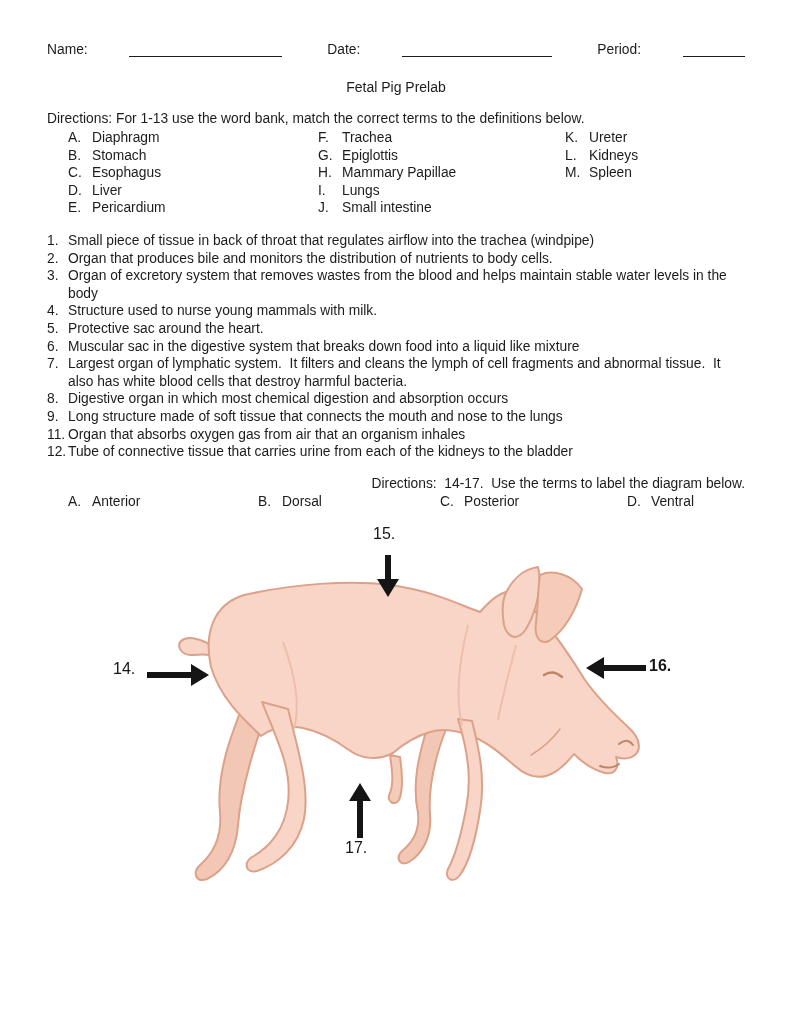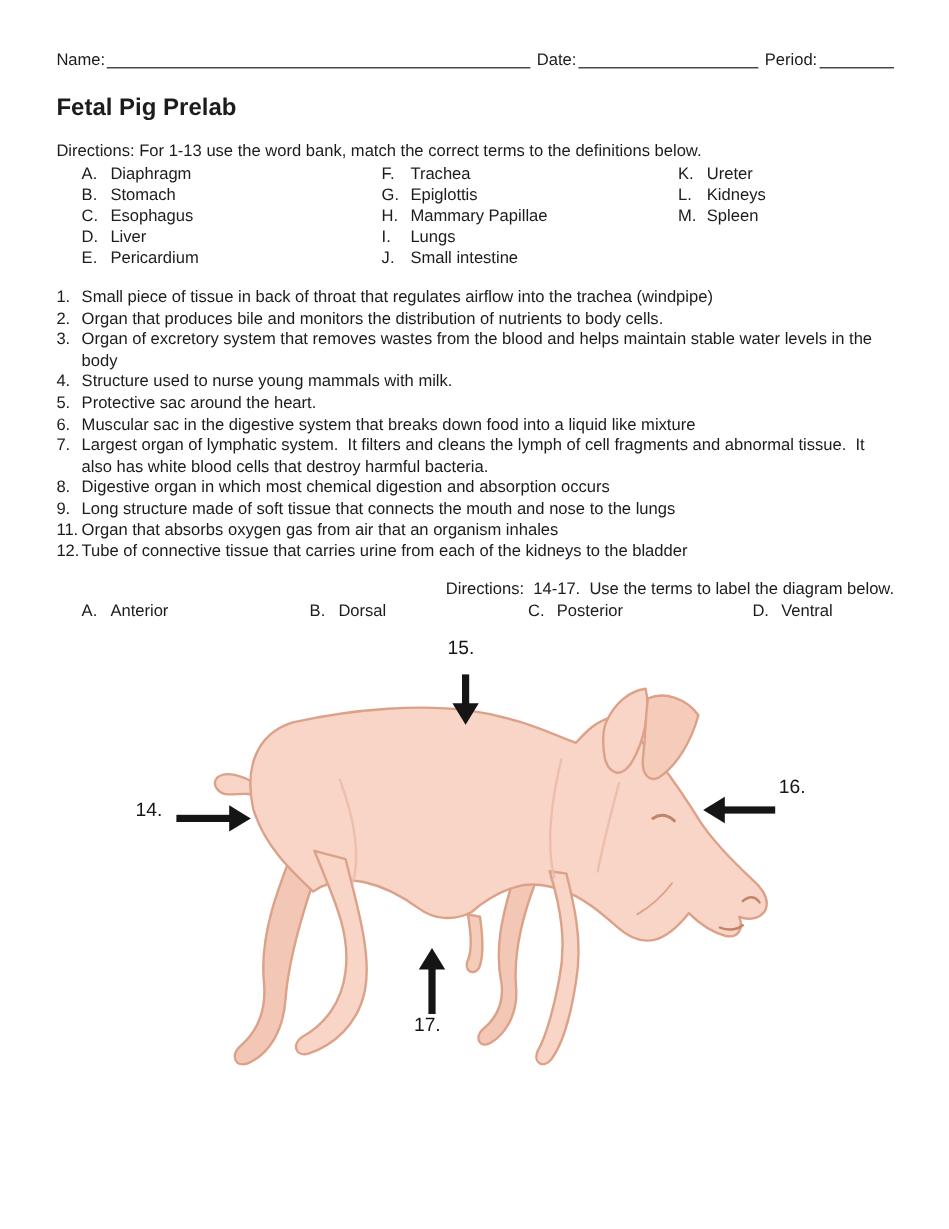--- a/index.html
+++ b/index.html
@@ -5,28 +5,28 @@
   html,body { margin:0; padding:0; background:#ffffff; }
   body {
     width:791px; height:1024px;
     font-family:"Liberation Sans", sans-serif;
     color:#1c1c1c;
     -webkit-font-smoothing:antialiased;
   }
   .page { padding:42px 46px 0 47px; font-size:13.8px; }
 
   
-  .hdr { display:flex; align-items:flex-end; }
+  .hdr { display:flex; align-items:flex-end;gap:40px; }
   .hdr .lbl { white-space:pre; }
   .blank { border-bottom:1.4px solid #1c1c1c; height:14px; }
   .b-name { flex:1; margin:0 5px 0 1px; }
   .b-date { width:150px; margin:0 5px 0 2px; }
   .b-period { width:62px; margin-left:2px; }
 
-  .title { font-weight:bold; font-size:20px; margin:22px 0 16px 0; }
+  .title { text-align:center; font-weight:normal; font-size:14px; margin:22px 0 16px 0; }
 
   .dir { font-weight:normal; white-space:pre-wrap; margin:0 0 3px 0; }
 
   .wordbank { display:grid; grid-template-columns:250px 247px 1fr; padding-left:21px; }
   .entry { display:flex; line-height:17.6px; }
   .entry .letter { width:24px; flex:none; }
 
   .qs { margin-top:15px; }
   .q { display:flex; line-height:17.6px; }
   .q-num { width:21px; flex:none; }
@@ -37,21 +37,21 @@
   .term { display:flex; }
   .term .letter { width:24px; flex:none; }
   .term-0 { width:190px; } .term-1 { width:182px; } .term-2 { width:187px; } .term-3 { flex:1; }
 
   
   .diagram { position:relative; height:395px; margin:8px -46px 0 -47px;padding-left:32px; }
   .diagram svg { position:absolute; left:0; top:0; }
   .dlabel { position:absolute; font-size:16px; color:#161616; }
   .dl-top    { left:373px; top:8px; }
   .dl-left   { left:113px; top:143px; }
-  .dl-right  { left:649px; top:124px; }
+  .dl-right  { left:649px; top:140px;font-weight:bold; }
   .dl-bottom { left:345px; top:322px; }
 </style>
 </head>
 <body>
 
 <div class="page">
 
   <div class="hdr">
     <span class="lbl">Name:</span>
     <span class="blank b-name"></span>

